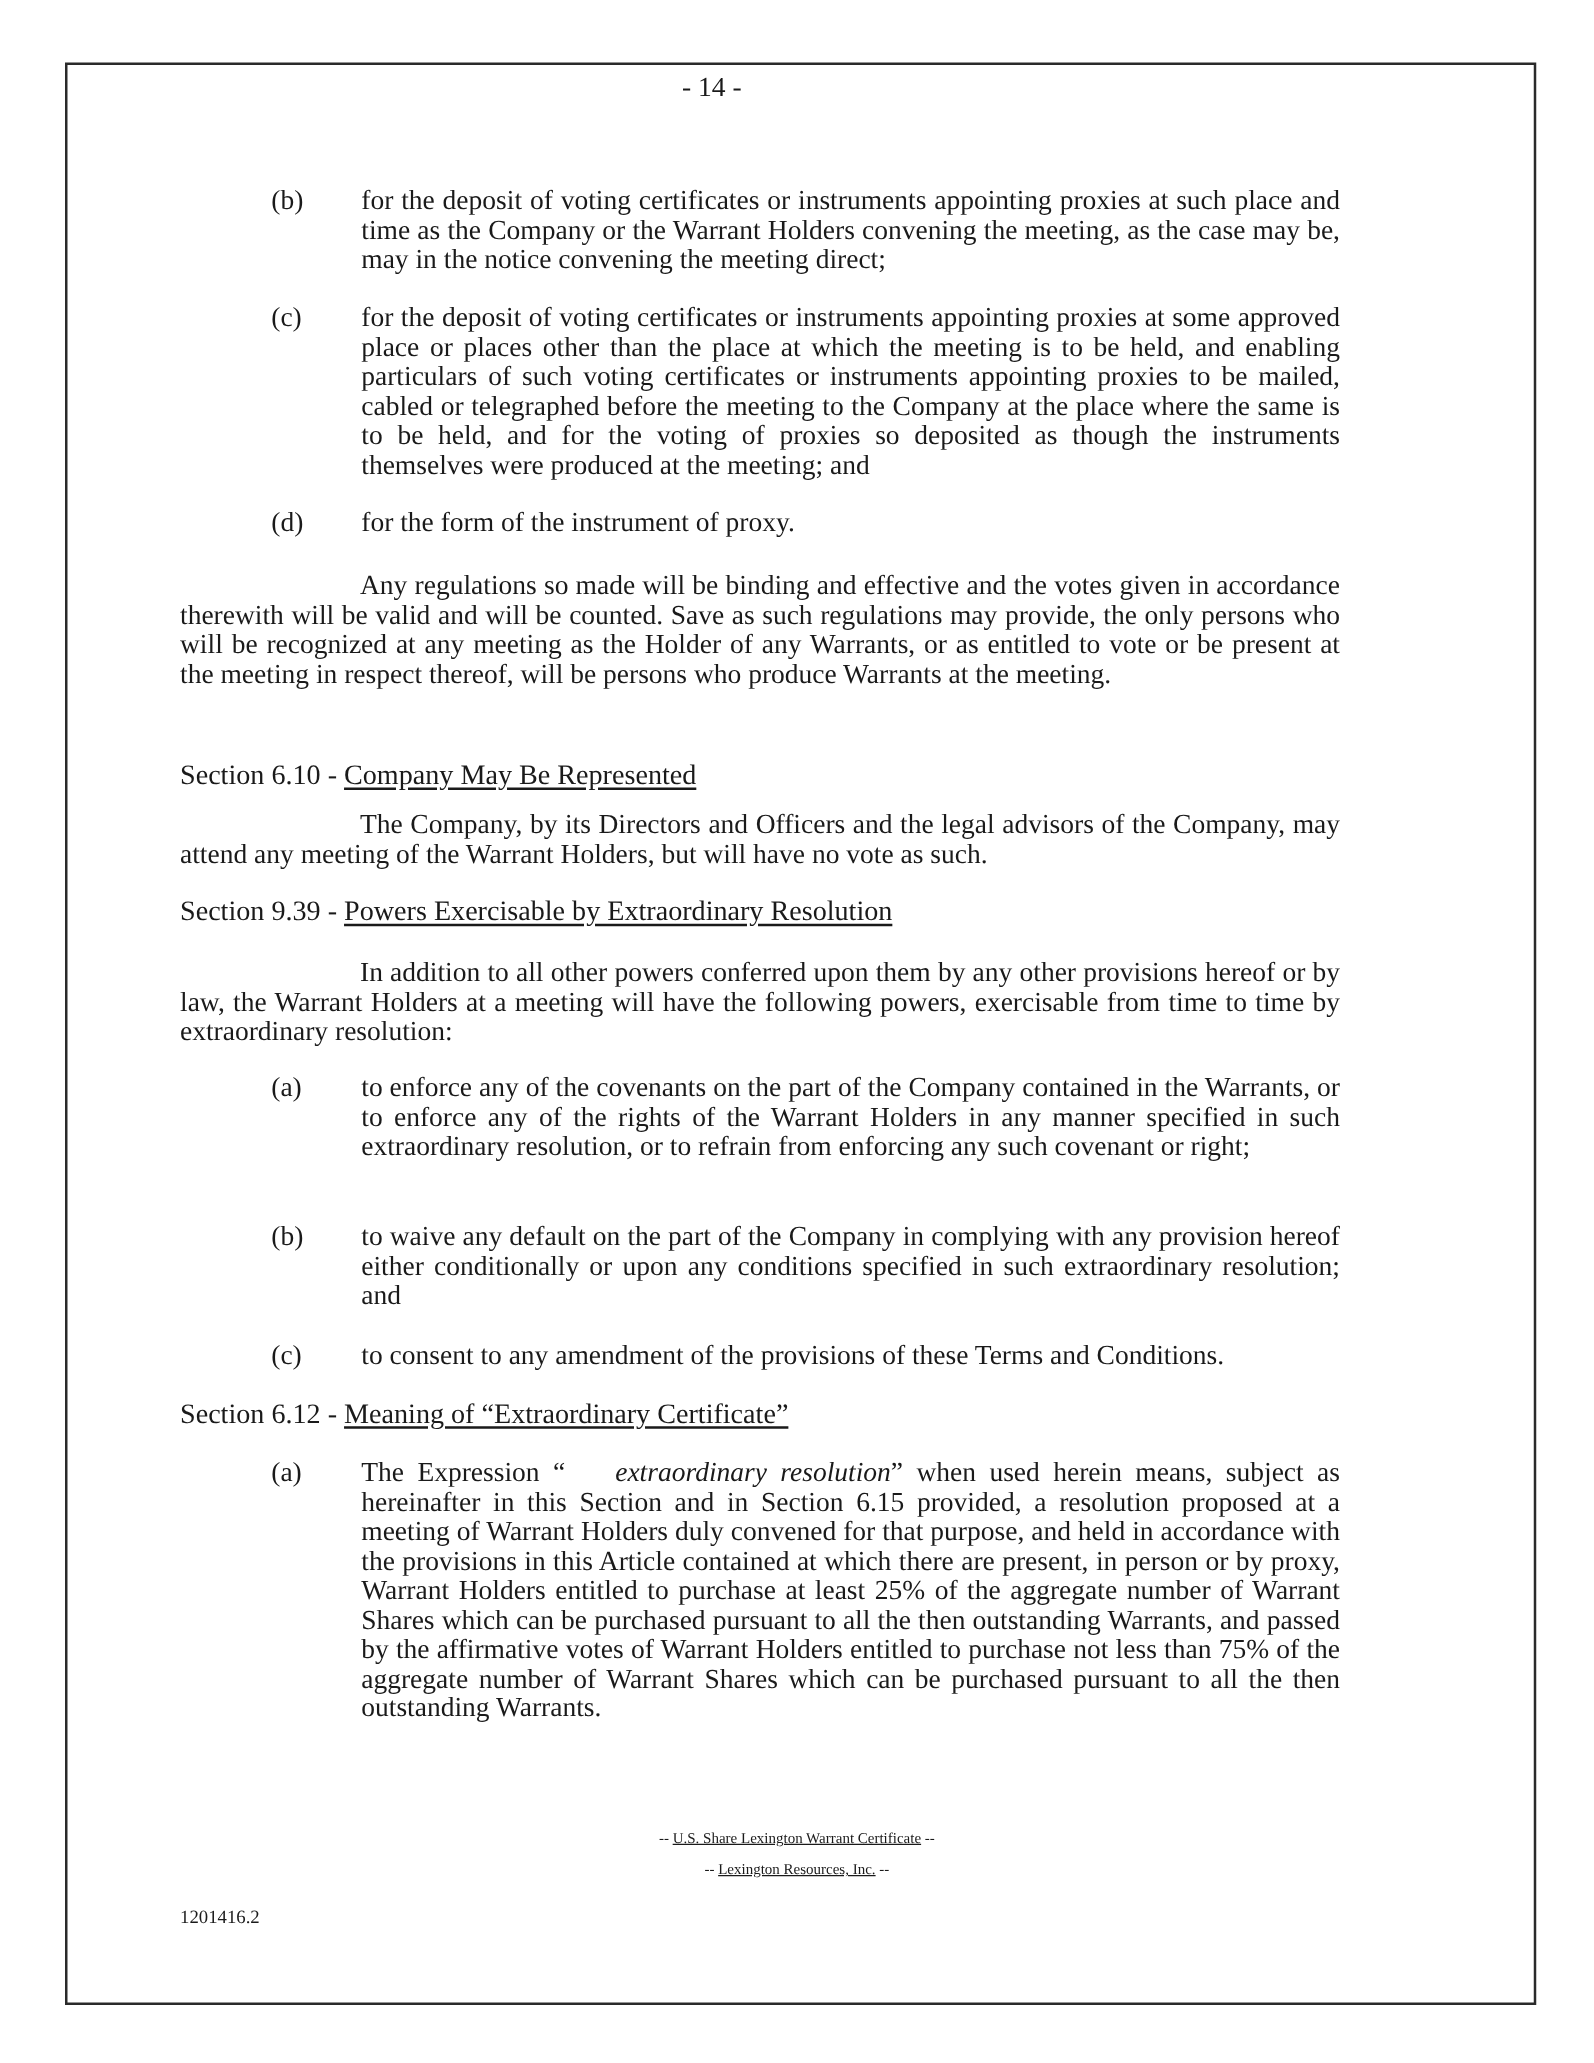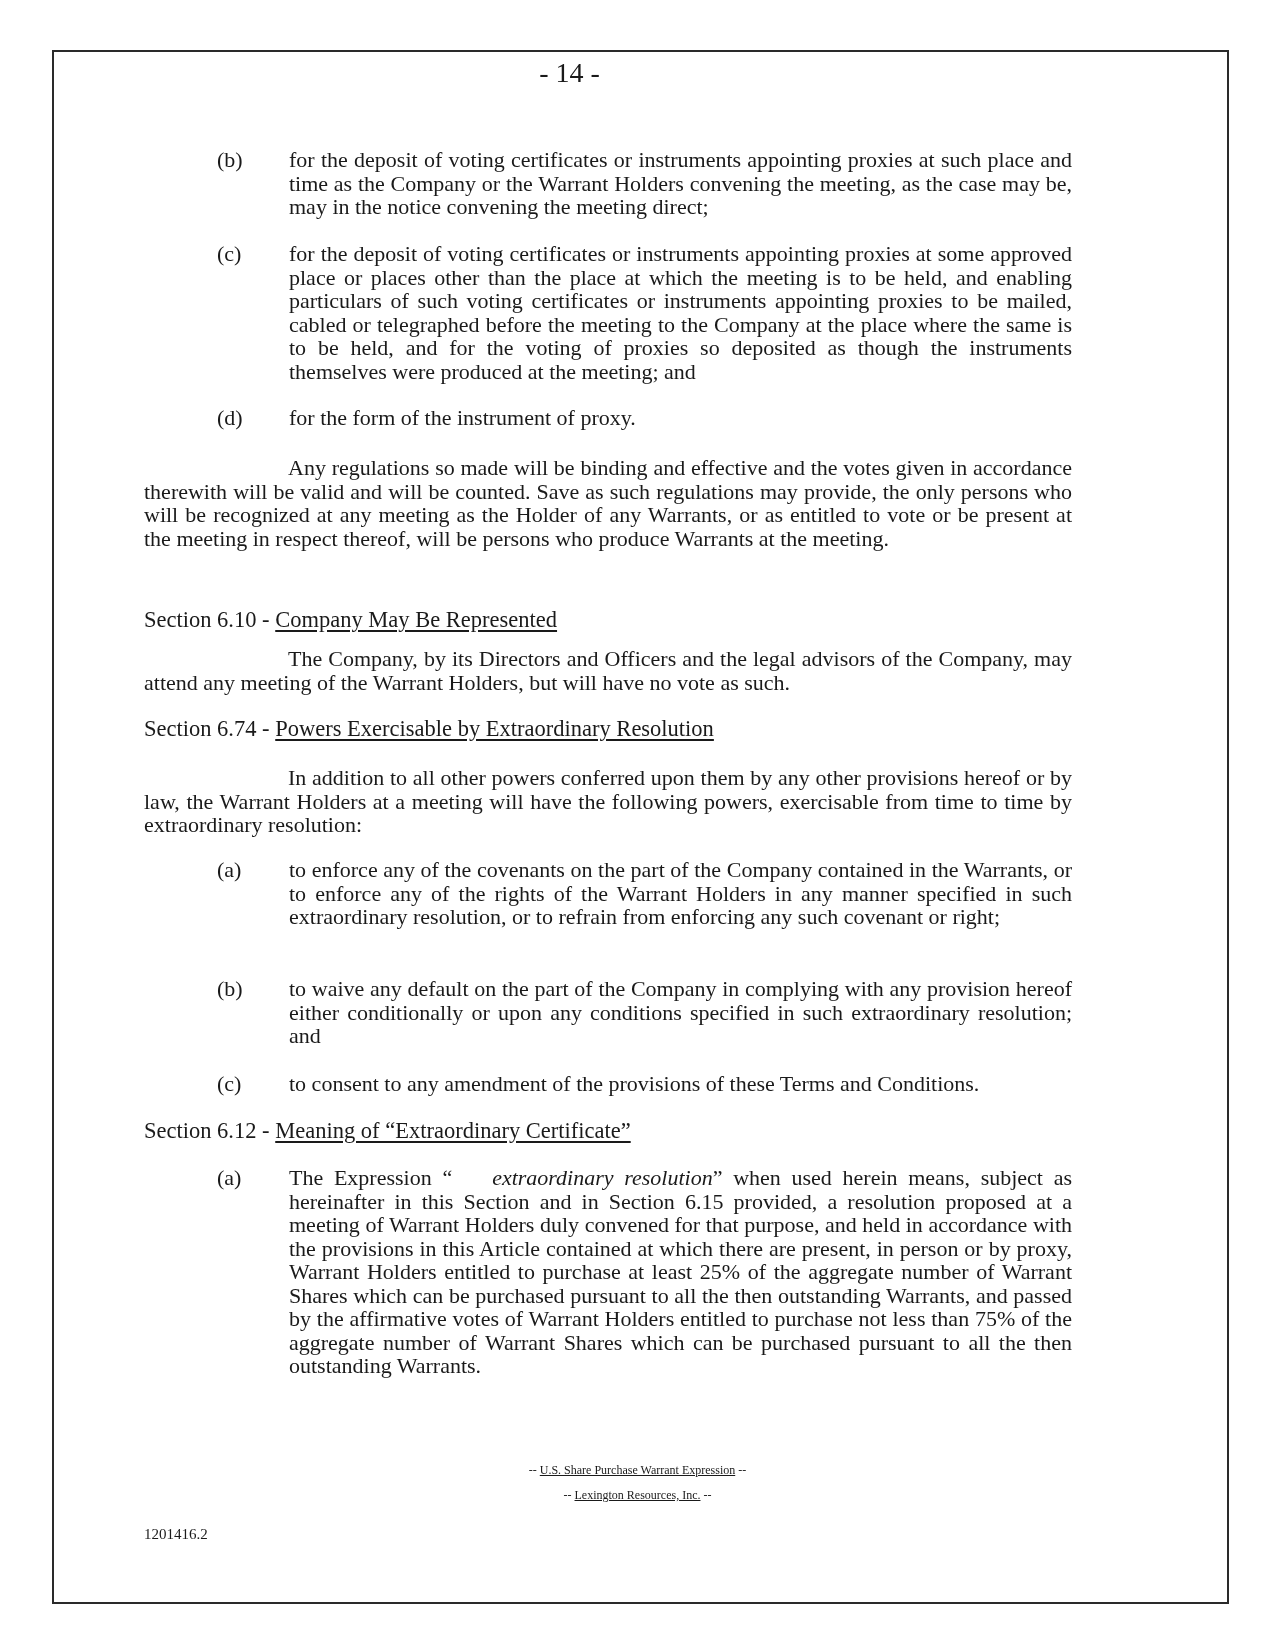--- a/index.html
+++ b/index.html
@@ -6,21 +6,21 @@
     body {
       width: 1275px; height: 1650px; position: relative; overflow: hidden;
       font-family: "Liberation Serif", serif; color: #1a1a1a;
     }
     .frame {
       position: absolute; left: 52px; top: 50px; width: 1177px; height: 1554px;
       border: 2px solid #2a2a2a; border-top-width: 2px; box-sizing: border-box;
     }
     .page-num {
       position: absolute; top: 57px; left: 0; width: 1139px; text-align: center;
-      font-size: 28px;
+      font-size: 22px;
     }
     .text { font-size: 22px; line-height: 23.5px; }
     .item {
       position: absolute; left: 0; width: 1275px;
     }
     .item .label { position: absolute; left: 217px; }
     .item .body {
       position: absolute; left: 289px; width: 783px; text-align: justify;
     }
     .para {
@@ -60,21 +60,21 @@
 </div>
 
 <div class="para text" style="top:456px;">Any regulations so made will be binding and effective and the votes given in accordance therewith will be valid and will be counted.  Save as such regulations may provide, the only persons who will be recognized at any meeting as the Holder of any Warrants, or as entitled to vote or be present at the meeting in respect thereof, will be persons who produce Warrants at the meeting.</div>
 
 <div class="heading" style="top:597px;margin-top:10px;">
   <span>Section 6.10 - </span><span class="ul">Company May Be Represented</span>
 </div>
 <div class="para text" style="top:647px;">The Company, by its Directors and Officers and the legal advisors of the Company, may attend any meeting of the Warrant Holders, but will have no vote as such.</div>
 
 <div class="heading" style="top:716px;">
-  <span>Section 6.74 - </span><span class="ul">Powers Exercisable by Extraordinary Resolution</span>
+  <span>Section 9.39 - </span><span class="ul">Powers Exercisable by Extraordinary Resolution</span>
 </div>
 <div class="para text" style="top:766px;">In addition to all other powers conferred upon them by any other provisions hereof or by law, the Warrant Holders at a meeting will have the following powers, exercisable from time to time by extraordinary resolution:</div>
 
 <div class="item text" style="top:858px;">
   <span class="label">(a)</span>
   <div class="body">to enforce any of the covenants on the part of the Company contained in the Warrants, or to enforce any of the rights of the Warrant Holders in any manner specified in such extraordinary resolution, or to refrain from enforcing any such covenant or right;</div>
 </div>
 <div class="item text" style="top:977px;">
   <span class="label">(b)</span>
   <div class="body">to waive any default on the part of the Company in complying with any provision hereof either conditionally or upon any conditions specified in such extraordinary resolution; and</div>
@@ -86,18 +86,18 @@
 
 <div class="heading" style="top:1118px;">
   <span>Section 6.12 - </span><span class="ul">Meaning of “Extraordinary Certificate”</span>
 </div>
 <div class="item text" style="top:1166px;">
   <span class="label">(a)</span>
   <div class="body"><span>The Expression “</span><em>extraordinary resolution</em><span>” when used herein means, subject as hereinafter in this Section and in Section 6.15 provided, a resolution proposed at a meeting of Warrant Holders duly convened for that purpose, and held in accordance with the provisions in this Article contained at which there are present, in person or by proxy, Warrant Holders entitled to purchase at least 25% of the aggregate number of Warrant Shares which can be purchased pursuant to all the then outstanding Warrants, and passed by the affirmative votes of Warrant Holders entitled to purchase not less than 75% of the aggregate number of Warrant Shares which can be purchased pursuant to all the then outstanding Warrants.</span></div>
 </div>
 
 <div class="footer" style="top:1463px;">
-  <span>-- </span><span class="ul">U.S. Share Purchase Warrant Expression</span><span> --</span>
+  <span>-- </span><span class="ul">U.S. Share Lexington Warrant Certificate</span><span> --</span>
 </div>
 <div class="footer" style="top:1488px;">
   <span>-- </span><span class="ul">Lexington Resources, Inc.</span><span> --</span>
 </div>
 <div class="docnum">1201416.2</div>
 
 </body></html>

